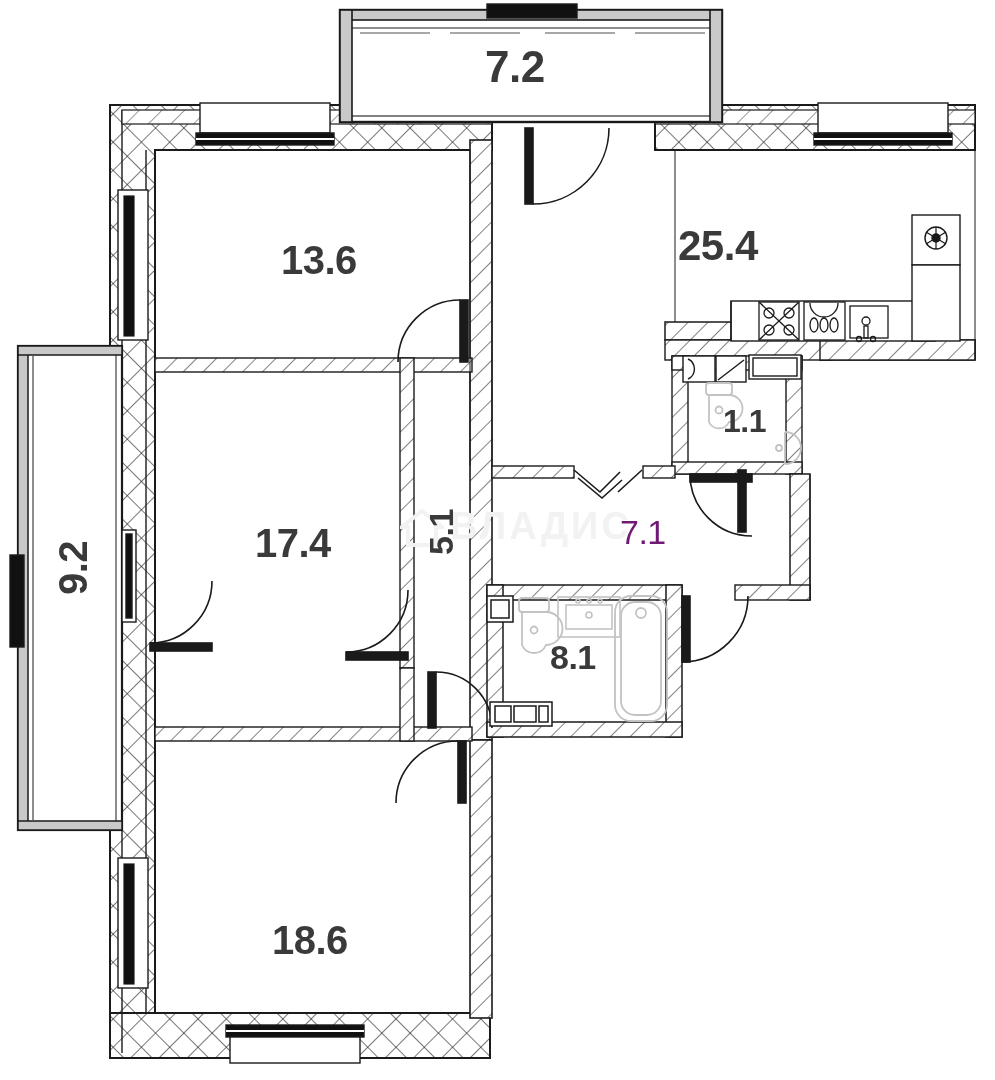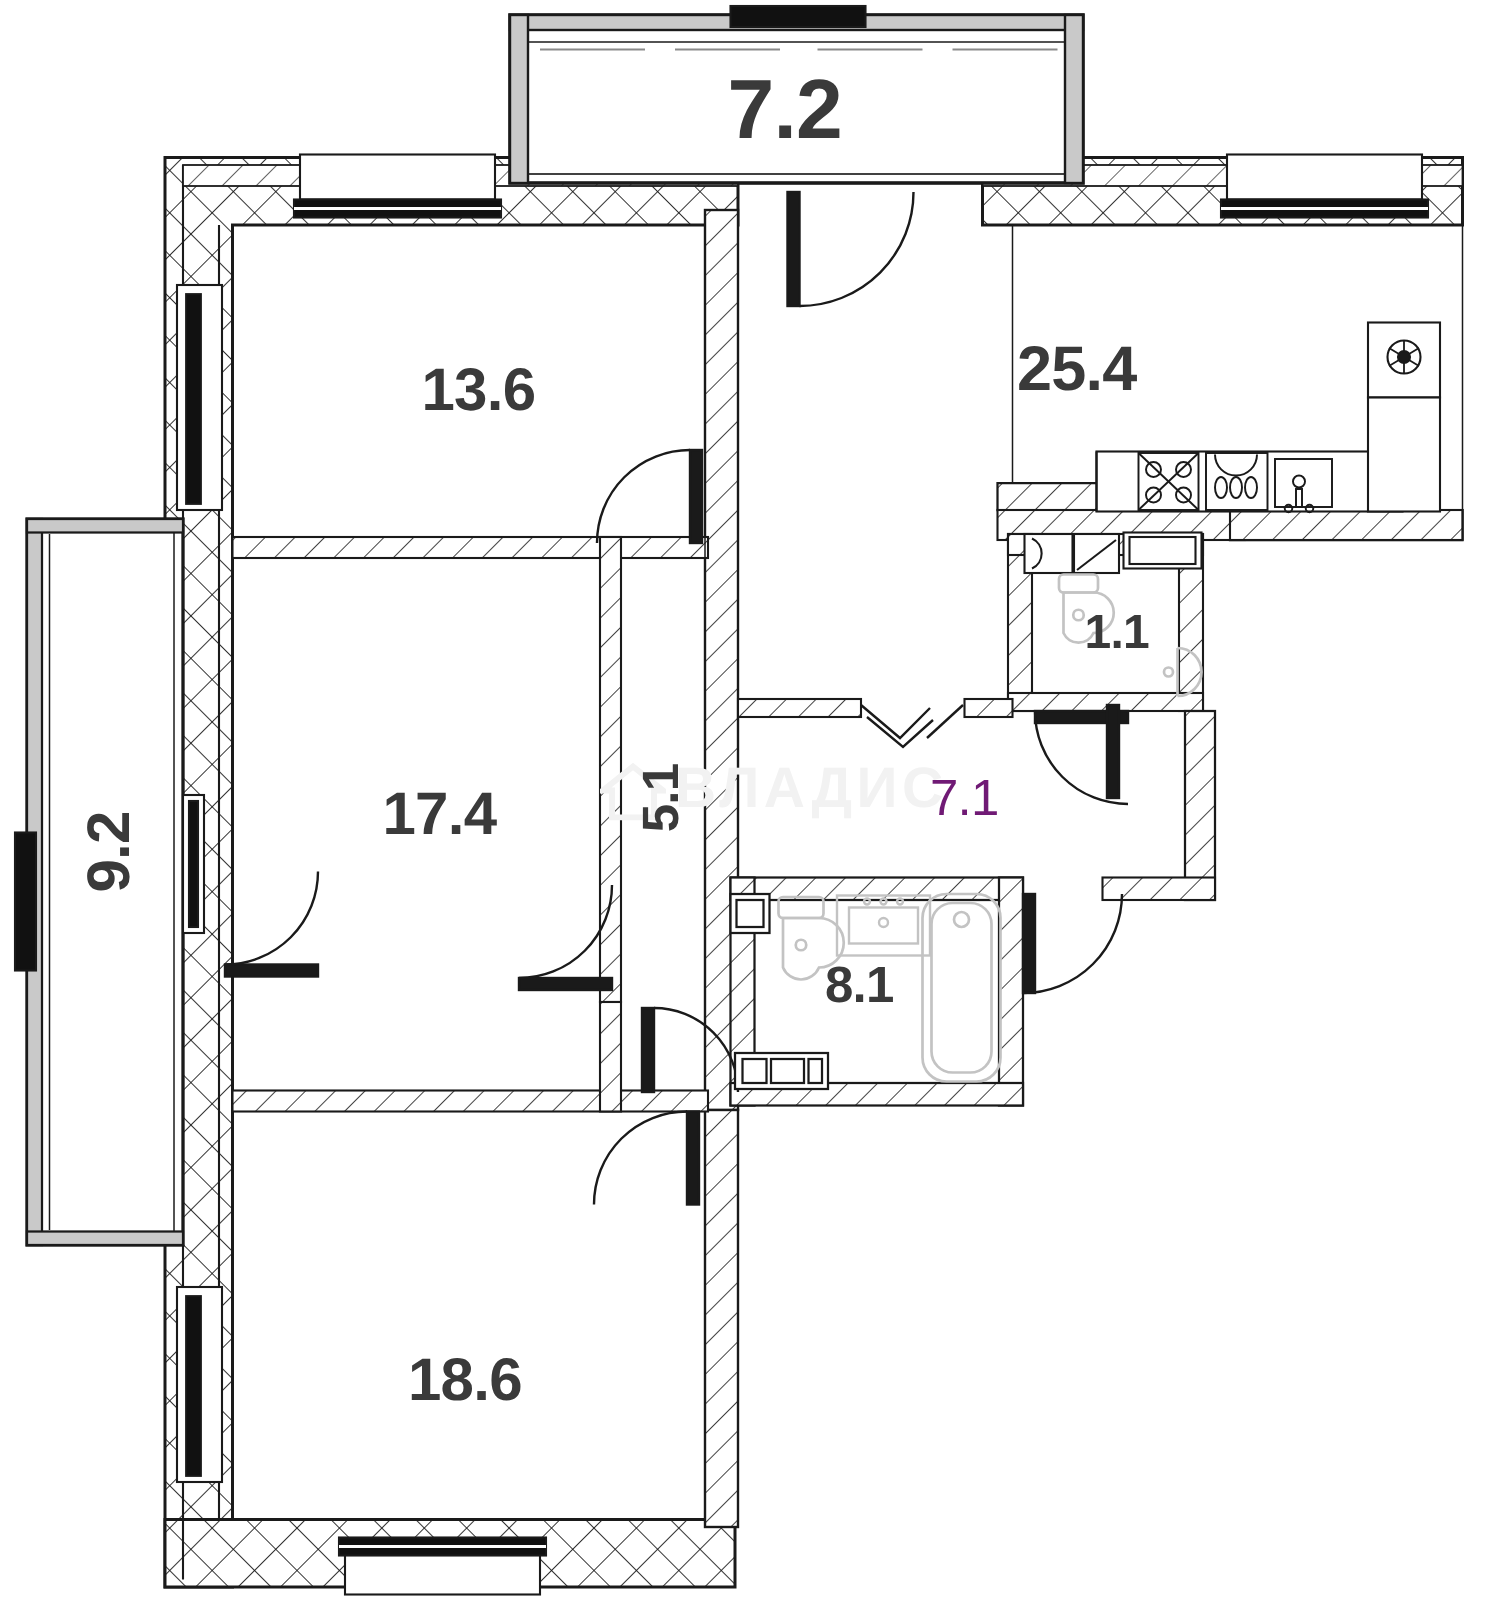--- a/index.html
+++ b/index.html
@@ -324,33 +324,33 @@
     </g>
   </svg>
 
   <div class="wm" style="left:400px; top:505px;">
     <svg class="wm-logo" width="44" height="40" viewBox="0 0 44 40">
       <path d="M22 4 L42 20 L36 20 L36 38 L8 38 L8 20 L2 20 Z" fill="none" stroke="#f2f2f2" stroke-width="4"></path>
     </svg>
     <span class="wm-text">ВЛАДИС</span>
   </div>
 
-  <div class="area-label" style="left:485px; top:45px; font-size:56px;">7.2</div>
+  <div class="area-label" style="left:485px; top:45px; font-size:44px;">7.2</div>
 
   <div class="area-label" style="left:281px; top:240px; font-size:40px;">13.6</div>
 
   <div class="area-label" style="left:678px; top:225px; font-size:42px;">25.4</div>
 
   <div class="area-label" style="left:723px; top:405px; font-size:32px;">1.1</div>
 
   <div class="area-label" style="left:243px; top:523px; font-size:40px;margin-left:12px;">17.4</div>
 
   <div class="area-label" style="left:620px; top:515px; font-size:34px; font-weight:normal; color:#701a75;">7.1</div>
 
   <div class="area-label rot90" style="left:418px; top:515px; font-size:34px; transform:rotate(-90deg);">5.1</div>
 
   <div class="area-label" style="left:550px; top:640px; font-size:34px;">8.1</div>
 
   <div class="area-label rot90" style="left:46px; top:548px; font-size:40px; transform:rotate(-90deg);">9.2</div>
 
-  <div class="area-label" style="left:272px; top:900px; font-size:40px;">18.6</div>
+  <div class="area-label" style="left:272px; top:920px; font-size:40px;">18.6</div>
 
 </div>
 
 </body></html>

